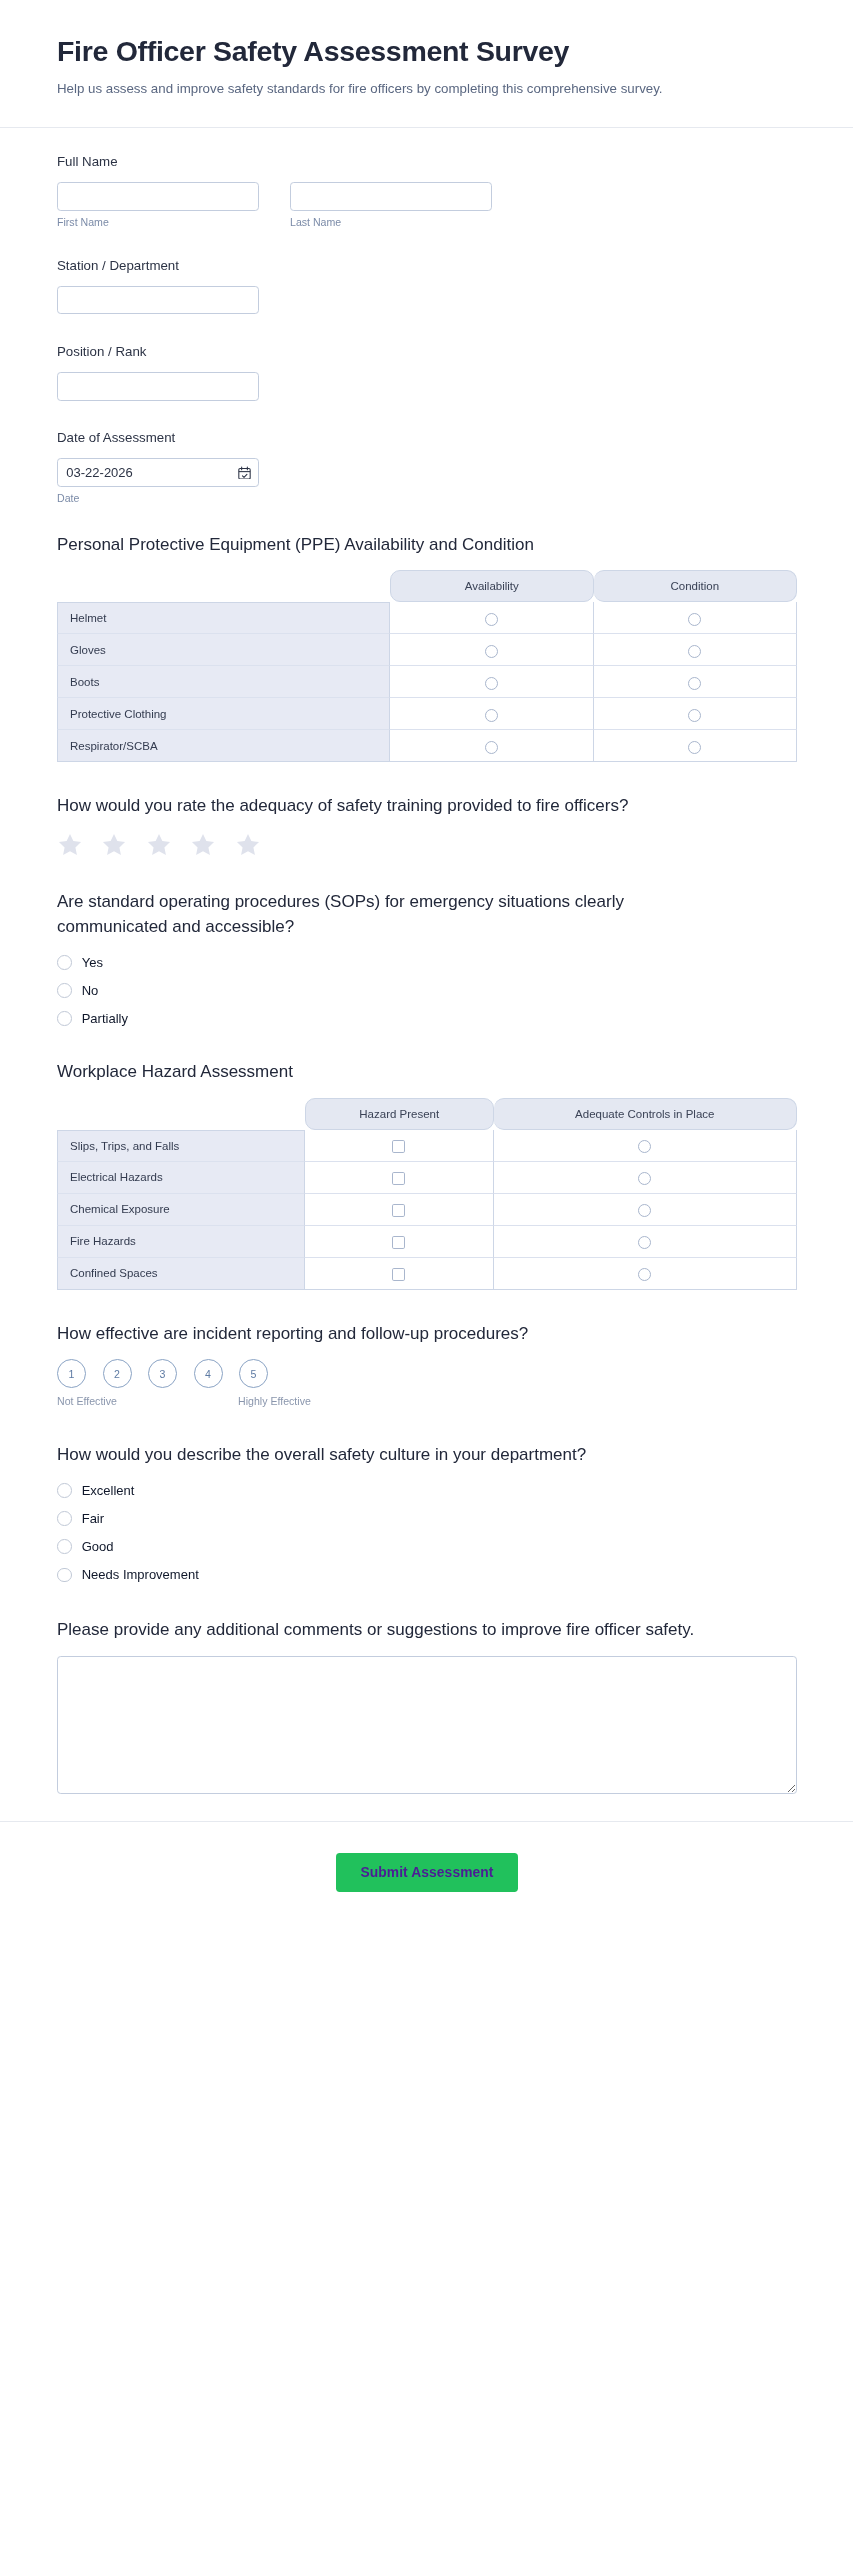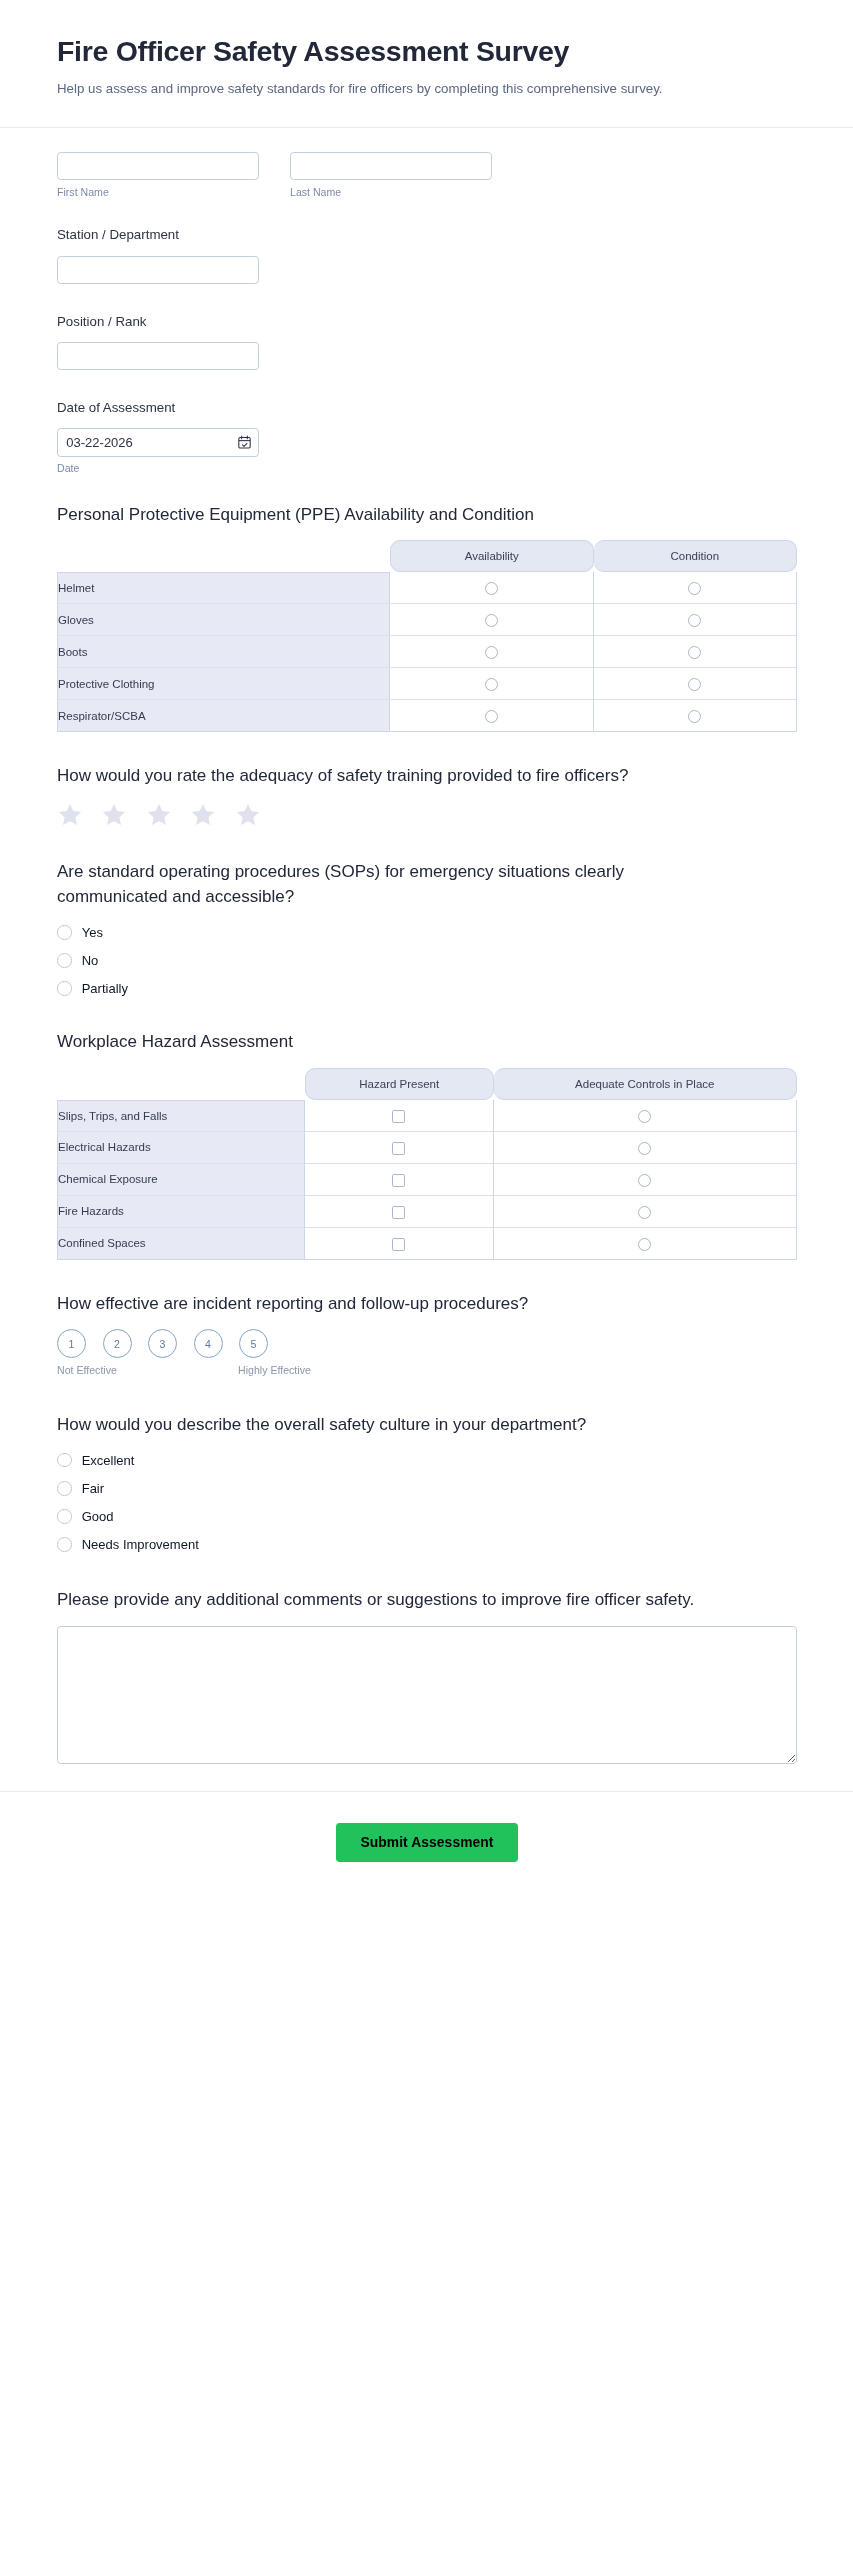--- a/index.html
+++ b/index.html
@@ -127,20 +127,21 @@
     border-left: 0.9px solid #cdd6e6;
   }
   .matrix tbody td.row-head {
     background: #e7eaf4;
     border-left: 0.9px solid #cdd6e6;
     border-right: 0.9px solid #cdd6e6;
     border-bottom: 0.9px solid #dbe1ee;
     font-size: 11.5px;
     color: #333b4f;
     height: 32px;
+    padding-left: 12px;
     vertical-align: middle;
   }
   .matrix tbody tr:first-child td.row-head { border-top: 0.9px solid #cdd6e6; }
   .matrix tbody td.cell {
     background: #ffffff;
     border-right: 0.9px solid #cdd6e6;
     border-bottom: 0.9px solid #dbe1ee;
     height: 32px;
     text-align: center;
     vertical-align: middle;
@@ -241,21 +242,21 @@
 
   
   .form-footer {
     border-top: 0.9px solid #e6e9ef;
     padding: 31px 0 55px 0;
     text-align: center;
   }
   .submit-btn {
     display: inline-block;
     background: #21c15c;
-    color: #000000;
+    color: #4c1d95;
     border: none;
     border-radius: 3.7px;
     font-family: "Liberation Sans", sans-serif;
     font-size: 13.8px;
     font-weight: bold;
     padding: 12px 24px;
     cursor: pointer;
     letter-spacing: 0.1px;
   }
 </style>
@@ -263,20 +264,21 @@
 <body>
 
 <div class="form-header">
   <h1 class="form-title">Fire Officer Safety Assessment Survey</h1>
   <p class="form-subtitle">Help us assess and improve safety standards for fire officers by completing this comprehensive survey.</p>
 </div>
 
 <div class="form-body">
 
   <div class="field-block">
+    <div class="field-label">Full Name</div>
     <div class="name-row">
       <div class="name-col">
         <input class="text-input" type="text" value="" style="">
         <div class="sub-label">First Name</div>
       </div>
       <div class="name-col">
         <input class="text-input" type="text" value="" style="">
         <div class="sub-label">Last Name</div>
       </div>
     </div>

